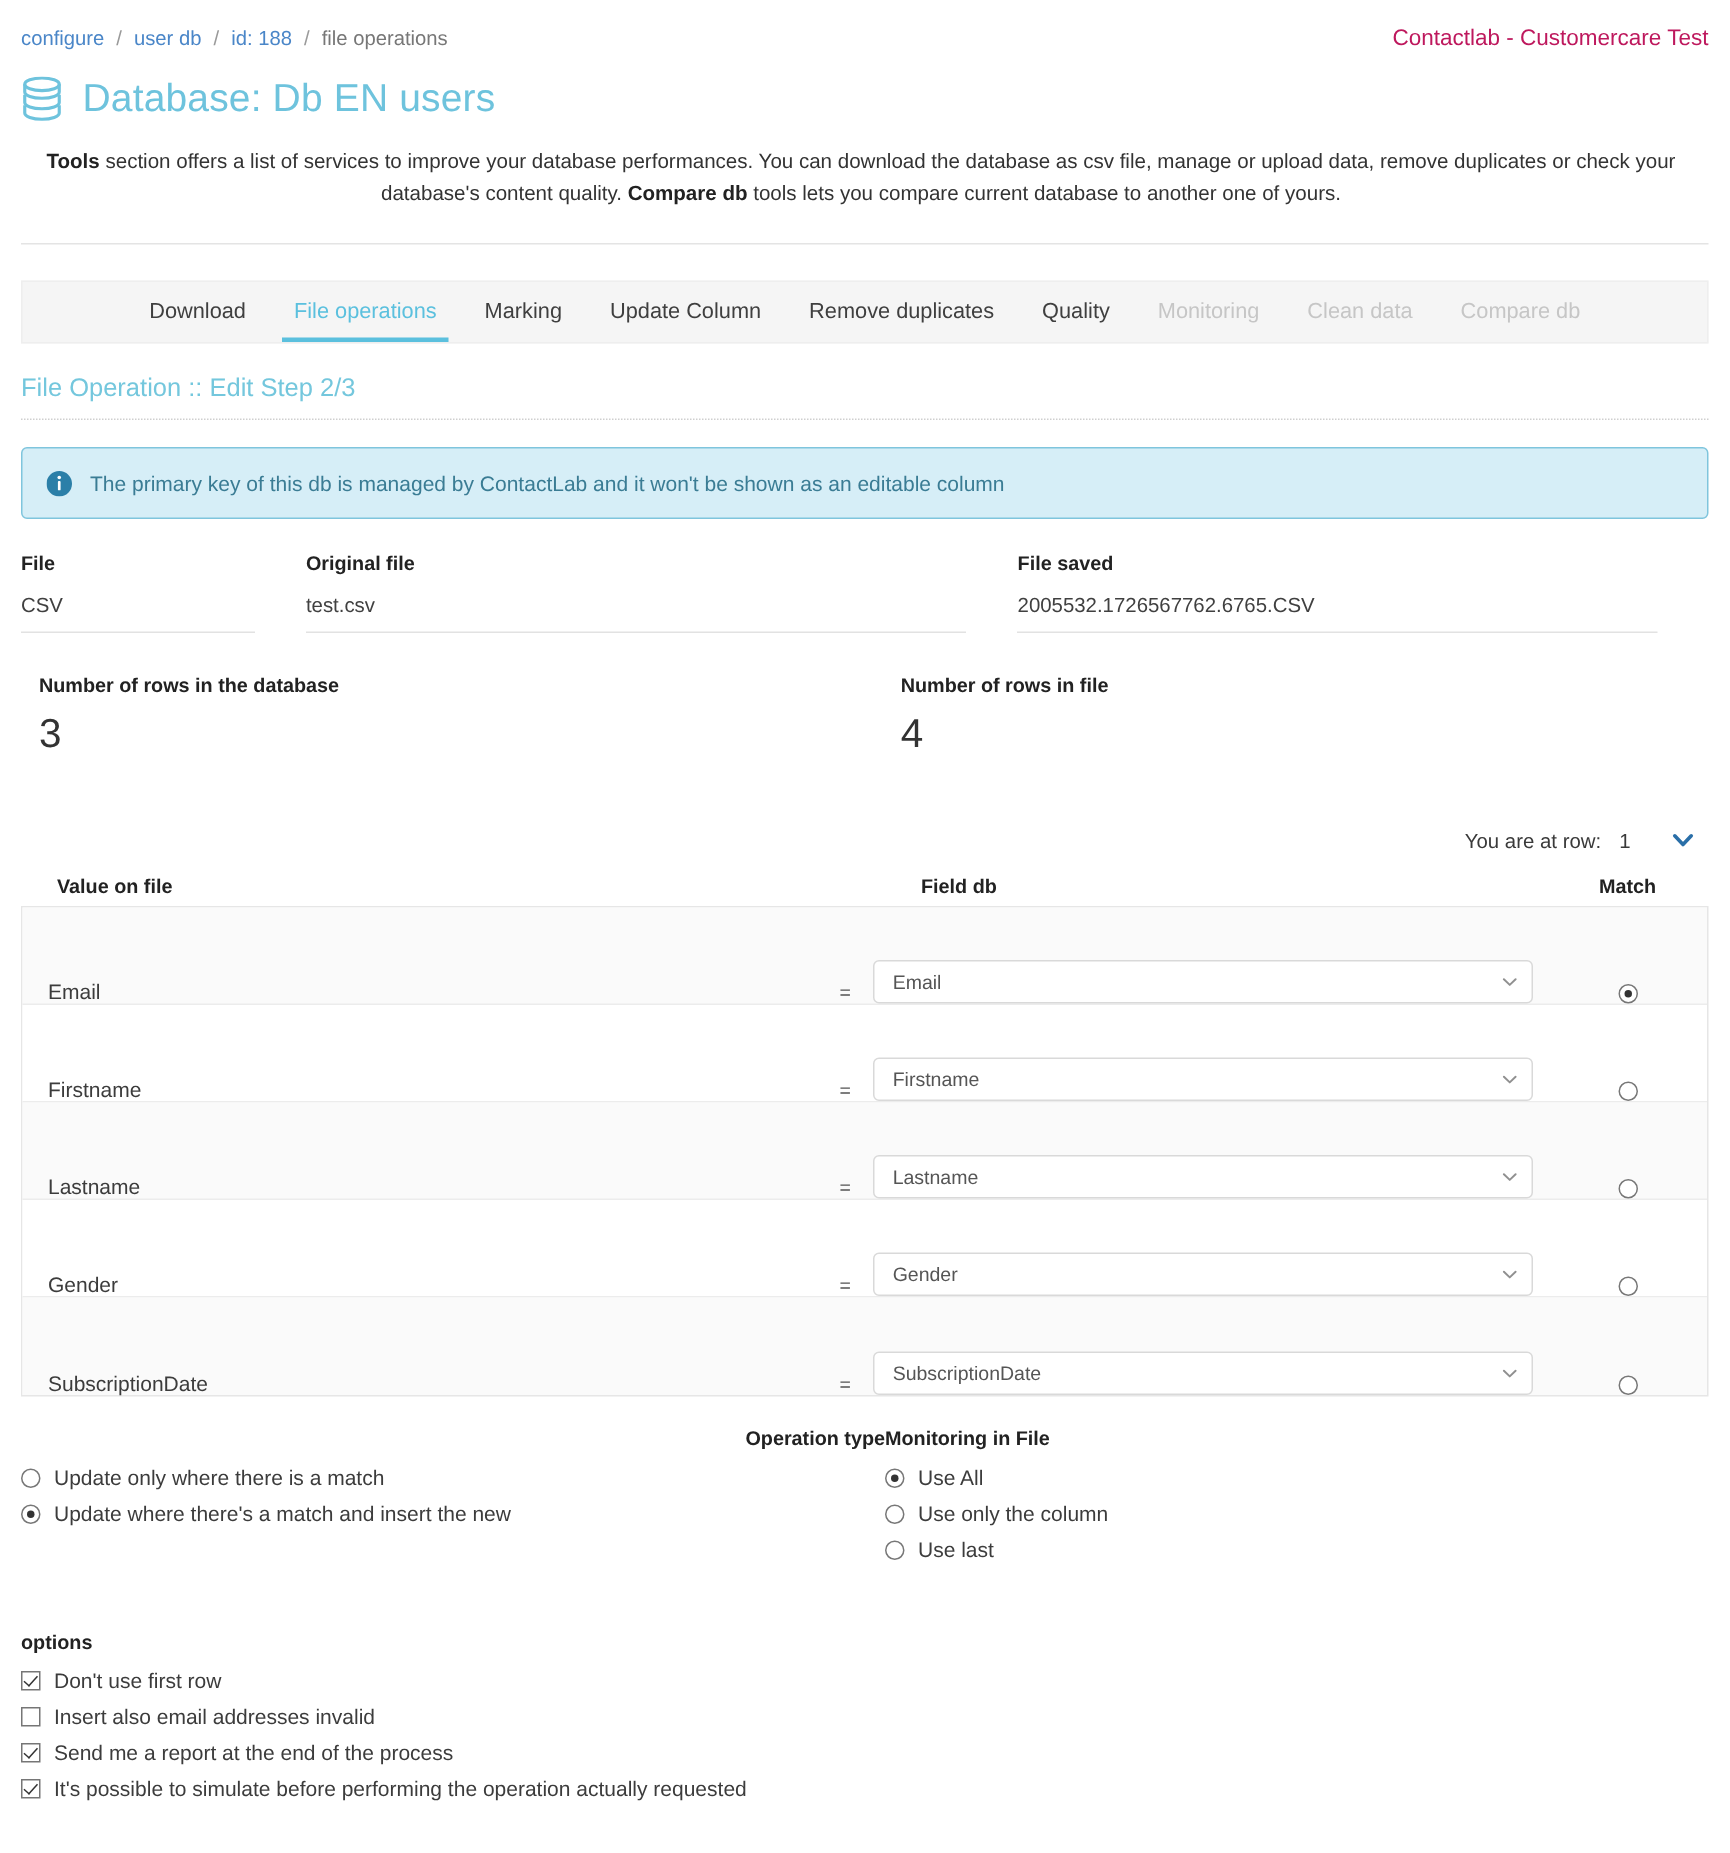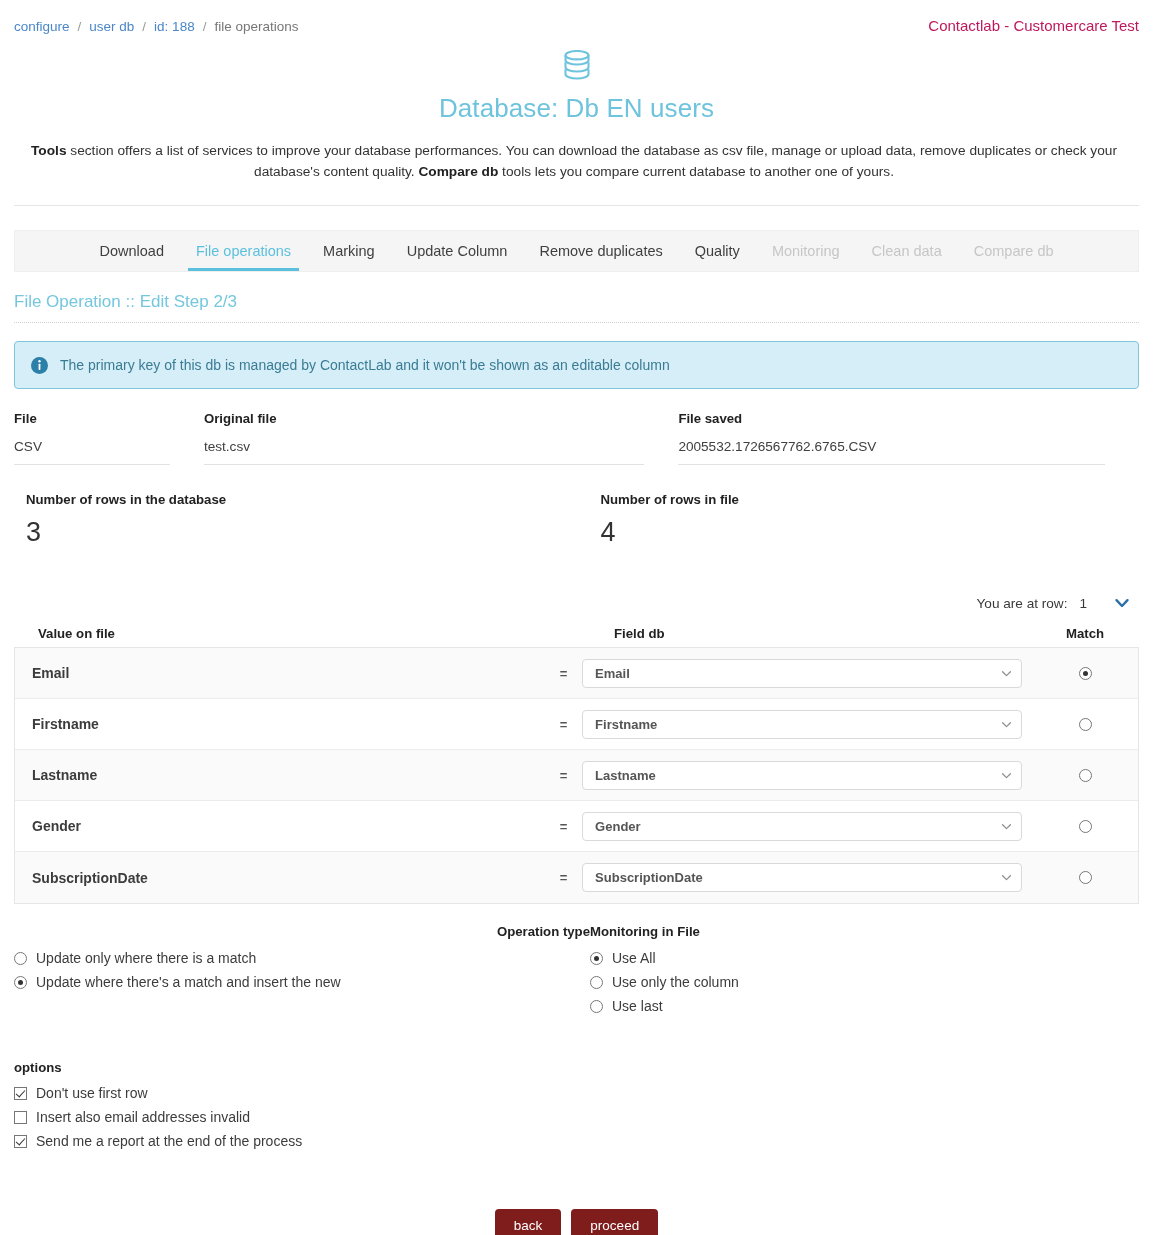--- a/index.html
+++ b/index.html
@@ -19,21 +19,21 @@
     padding: 17px 0 9px 0;
     font-size: 13.5px;
   }
   .crumbs { display: flex; align-items: baseline; gap: 0; }
   .crumb-link { color: #4a86c8; text-decoration: none; cursor: pointer; }
   .crumb-sep { color: #9a9a9a; padding: 0 8px; }
   .crumb-static { color: #777777; }
   .account { color: #be185d; font-size: 15px; }
 
   
-  .title-row { display: flex; align-items: center; gap: 13px; padding: 7px 0 4px 0; flex-direction: column; }
+  .title-row { display: flex; align-items: center; gap: 13px; padding: 7px 0 4px 0; }
   .db-icon { width: 28px; height: 30px; flex: 0 0 auto; display: block; }
   .page-title {
     font-size: 26px; color: #6ec3dd; font-weight: 400; letter-spacing: .1px;
   }
 
   
   .intro {
     font-size: 13.7px; line-height: 1.55; color: #333333;
     padding: 12px 0 0 0; max-width: 1120px; text-align: center;
   }
@@ -109,23 +109,22 @@
   .chev-blue { width: 18px; height: 18px; margin-left: 18px; cursor: pointer; display:block; }
 
   
   .maphead { display: flex; align-items: flex-start; padding: 14px 0 6px 0; margin-left: 24px; }
   .mh-value { width: 576px; font-size: 13.2px; font-weight: bold; color: #222; }
   .mh-field { flex: 1; font-size: 13.2px; font-weight: bold; color: #222; }
   .mh-match { width: 108px; text-align: center; font-size: 13.2px; font-weight: bold; color: #222; }
 
   .maptable { border: 1px solid #e6e6e6; border-bottom: 1px solid #e6e6e6; }
   .maprow {
-    display: flex; align-items: center; height: 51px;
+    display: flex; align-items: flex-end; height: 65px;
     border-bottom: 1px solid #ececec;
-    font-weight: bold;
   }
   .maprow:last-child { border-bottom: 0; }
   .maprow.odd { background: #fafafa; }
   .maprow.even { background: #ffffff; }
   .mr-value { width: 540px; padding-left: 17px; font-size: 14px; color: #3c3c3c; }
   .mr-eq { width: 38px; text-align: center; font-size: 13px; color: #555; }
   .mr-field { flex: 1; padding-right: 10px; }
   .mr-match { width: 108px; display: flex; align-items: center; justify-content: center; }
 
   .sel {
@@ -419,20 +418,24 @@
       <span>Don't use first row</span>
     </div>
     <div class="chk-item">
       <span class="cbox"></span>
       <span>Insert also email addresses invalid</span>
     </div>
     <div class="chk-item">
       <span class="cbox checked"></span>
       <span>Send me a report at the end of the process</span>
     </div>
+    <div class="chk-item">
+      <span class="cbox checked"></span>
+      <span>It's possible to simulate before performing the operation actually requested</span>
+    </div>
   </div>
 
   <div class="footer">
     <button class="btn">back</button>
     <button class="btn">proceed</button>
   </div>
 
 </div>
 
 </body></html>

